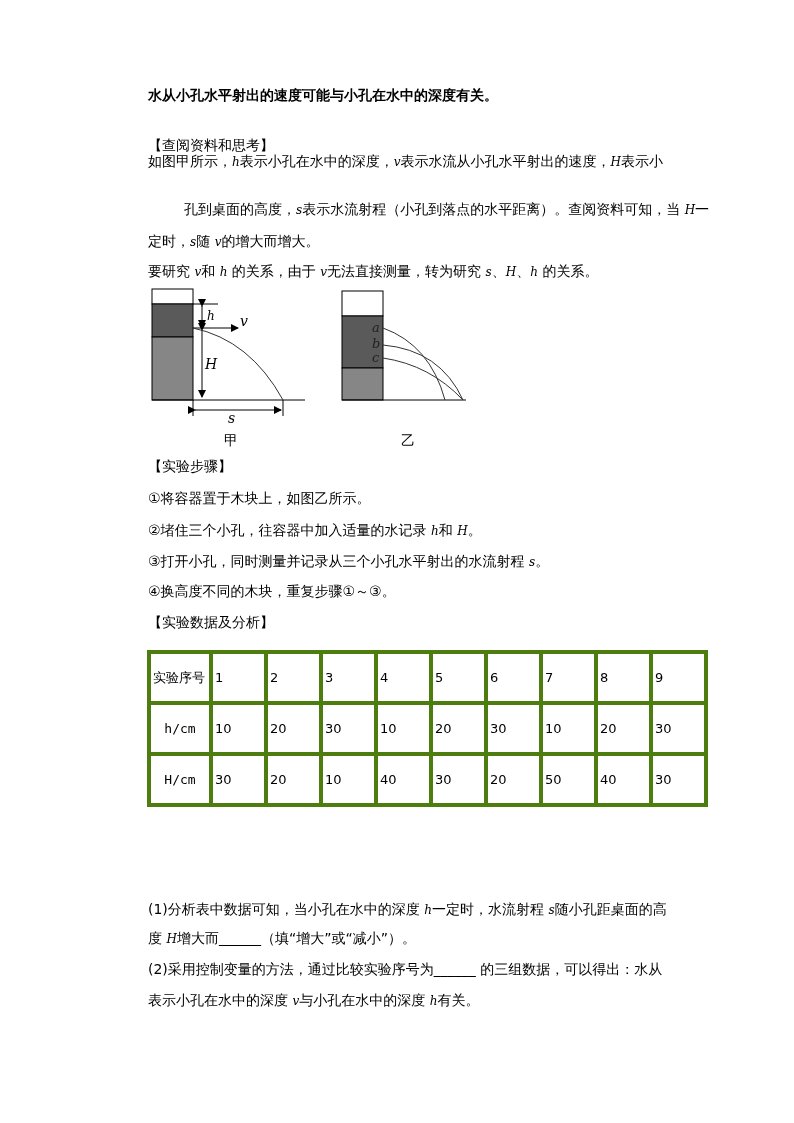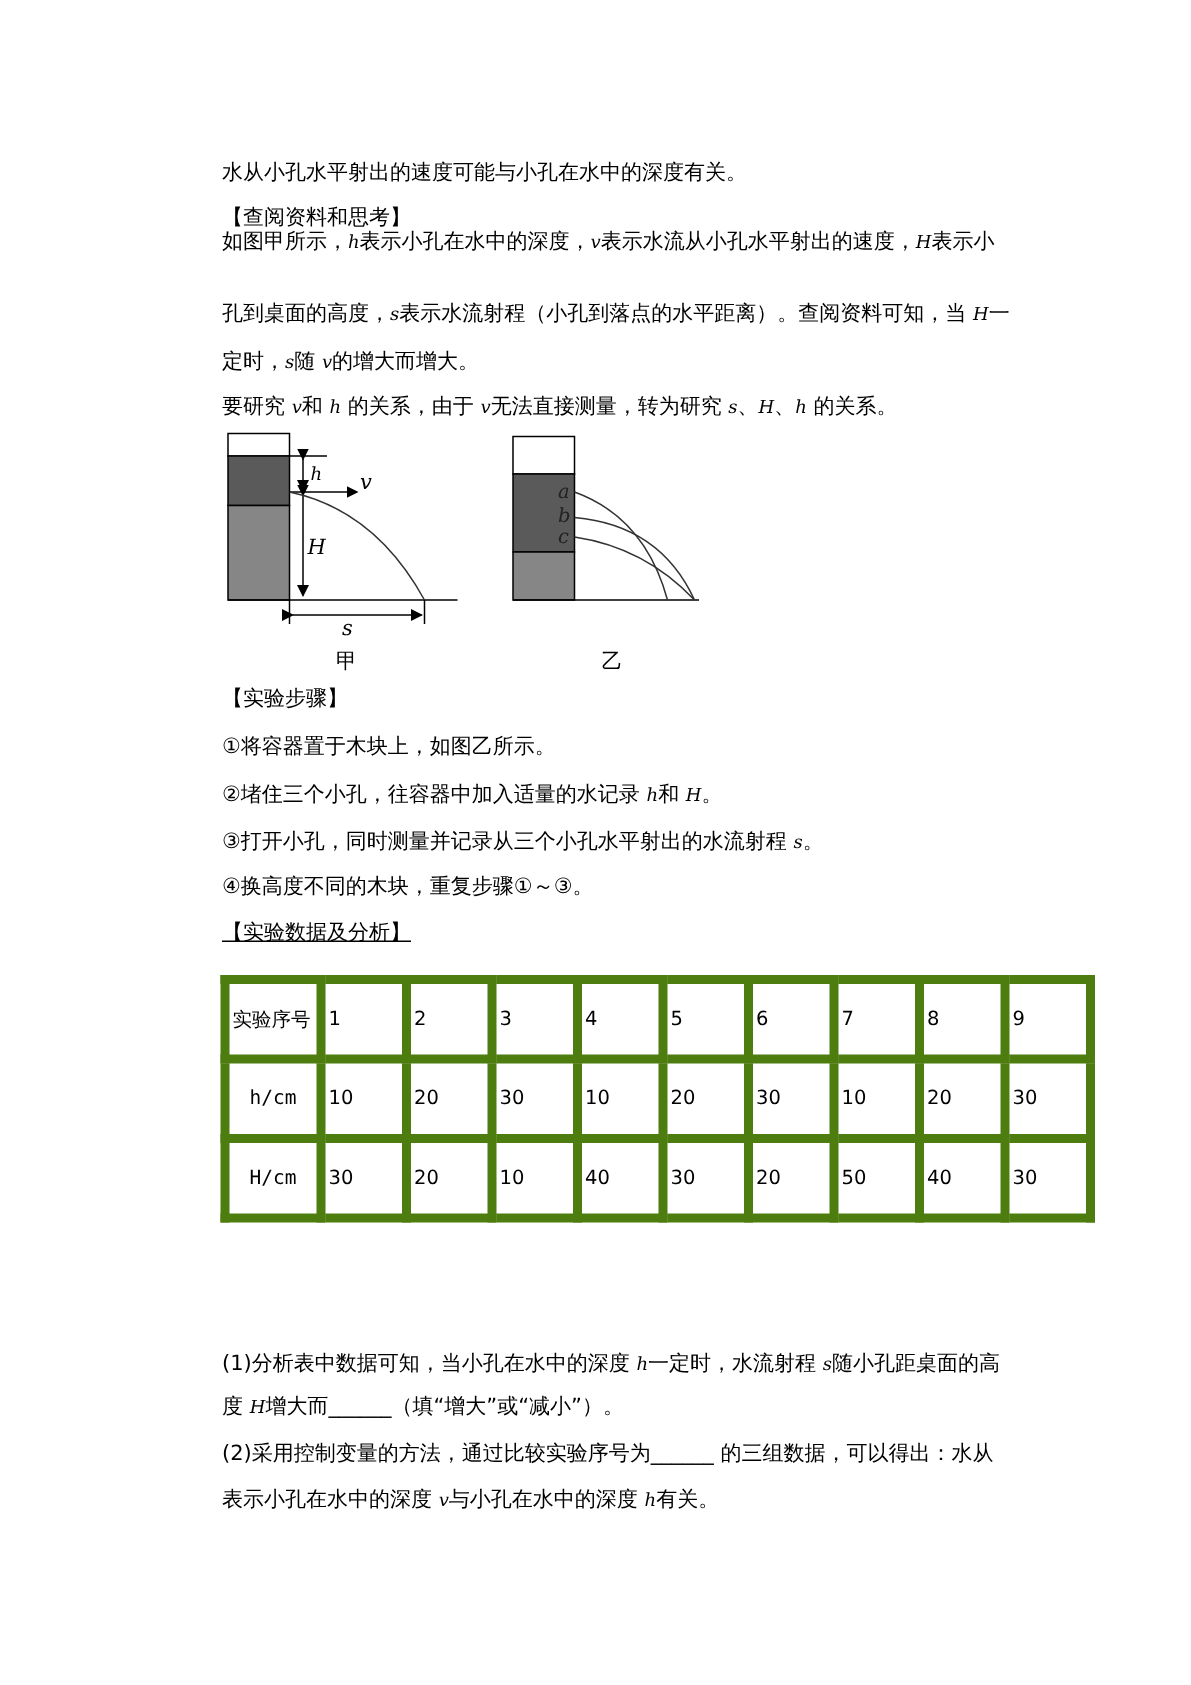--- a/index.html
+++ b/index.html
@@ -1,33 +1,33 @@
 <!DOCTYPE html>
 <html><head>
 <meta charset="utf-8">
 <style>
   html, body { margin:0; padding:0; background:#ffffff; }
   body { width:794px; height:1123px; position:relative; font-family:"DejaVu Sans", sans-serif; color:#000; font-size:14px; }
   .line { position:absolute; left:148px; white-space:nowrap; font-size:14px; line-height:18px; letter-spacing:0; }
   .it { font-style:italic; font-family:"DejaVu Serif", serif; font-size:12px; }
   svg { position:absolute; left:0; top:0; }
   table.data { position:absolute; left:147px; top:650px; border-collapse:collapse; font-size:13px; }
-  table.data td { border:6px solid #4d7c0f; height:47px; padding:0 0 0 2px; vertical-align:middle; }
+  table.data td { border:4px solid #4d7c0f; height:47px; padding:0 0 0 2px; vertical-align:middle; }
   table.data td.first { width:56px; }
   table.data td.col { width:49px; }
   table.data td.mono { font-family:"DejaVu Sans Mono", monospace; font-size:13px; text-align:center; padding:0; }
 </style>
 </head>
 <body>
 
-<div class="line" style="top:106px;">水从小孔水平射出的速度可能与小孔在水中的深度有关。</div>
+<div class="line" style="top:86px;font-weight:bold;">水从小孔水平射出的速度可能与小孔在水中的深度有关。</div>
 <div class="line" style="top:136px;">【查阅资料和思考】</div>
 
 <div class="line rich" style="top:152px;"><span>如图甲所示，</span><span class="it">h</span><span>表示小孔在水中的深度，</span><span class="it">v</span><span>表示水流从小孔水平射出的速度，</span><span class="it">H</span><span>表示小</span></div>
-<div class="line rich" style="top:200px;"><span>孔到桌面的高度，</span><span class="it">s</span><span>表示水流射程（小孔到落点的水平距离）。查阅资料可知，当 </span><span class="it">H</span><span>一</span></div>
+<div class="line rich" style="top:200px;margin-left:36px;"><span>孔到桌面的高度，</span><span class="it">s</span><span>表示水流射程（小孔到落点的水平距离）。查阅资料可知，当 </span><span class="it">H</span><span>一</span></div>
 <div class="line rich" style="top:232px;"><span>定时，</span><span class="it">s</span><span>随 </span><span class="it">v</span><span>的增大而增大。</span></div>
 <div class="line rich" style="top:262px;"><span>要研究 </span><span class="it">v</span><span>和 </span><span class="it">h</span><span> 的关系，由于 </span><span class="it">v</span><span>无法直接测量，转为研究 </span><span class="it">s</span><span>、</span><span class="it">H</span><span>、</span><span class="it">h</span><span> 的关系。</span></div>
 
 <svg width="794" height="460">
   <defs>
     <marker id="arr" markerWidth="8" markerHeight="8" refX="7" refY="4" orient="auto" markerUnits="userSpaceOnUse">
       <path d="M0,0 L8,4 L0,8 z" fill="#000"></path>
     </marker>
   </defs>
 
@@ -64,21 +64,21 @@
     <text x="372" y="362" font-family="DejaVu Serif, serif" font-style="italic" font-size="13" fill="#222">c</text>
     <text x="401" y="445" font-size="14" font-family="DejaVu Sans, sans-serif">乙</text>
   </g>
 </svg>
 
 <div class="line" style="top:457px;">【实验步骤】</div>
 <div class="line rich" style="top:489px;"><span>①将容器置于木块上，如图乙所示。</span></div>
 <div class="line rich" style="top:521px;"><span>②堵住三个小孔，往容器中加入适量的水记录 </span><span class="it">h</span><span>和 </span><span class="it">H</span><span>。</span></div>
 <div class="line rich" style="top:552px;"><span>③打开小孔，同时测量并记录从三个小孔水平射出的水流射程 </span><span class="it">s</span><span>。</span></div>
 <div class="line rich" style="top:582px;"><span>④换高度不同的木块，重复步骤①～③。</span></div>
-<div class="line" style="top:613px;text-decoration:underline;">【实验数据及分析】</div>
+<div class="line" style="top:613px;">【实验数据及分析】</div>
 
 <table class="data">
   <tbody id="tbody">
       <tr>
         <td class="first">实验序号</td>
         <td class="col">1</td>
         <td class="col">2</td>
         <td class="col">3</td>
         <td class="col">4</td>
         <td class="col">5</td>

